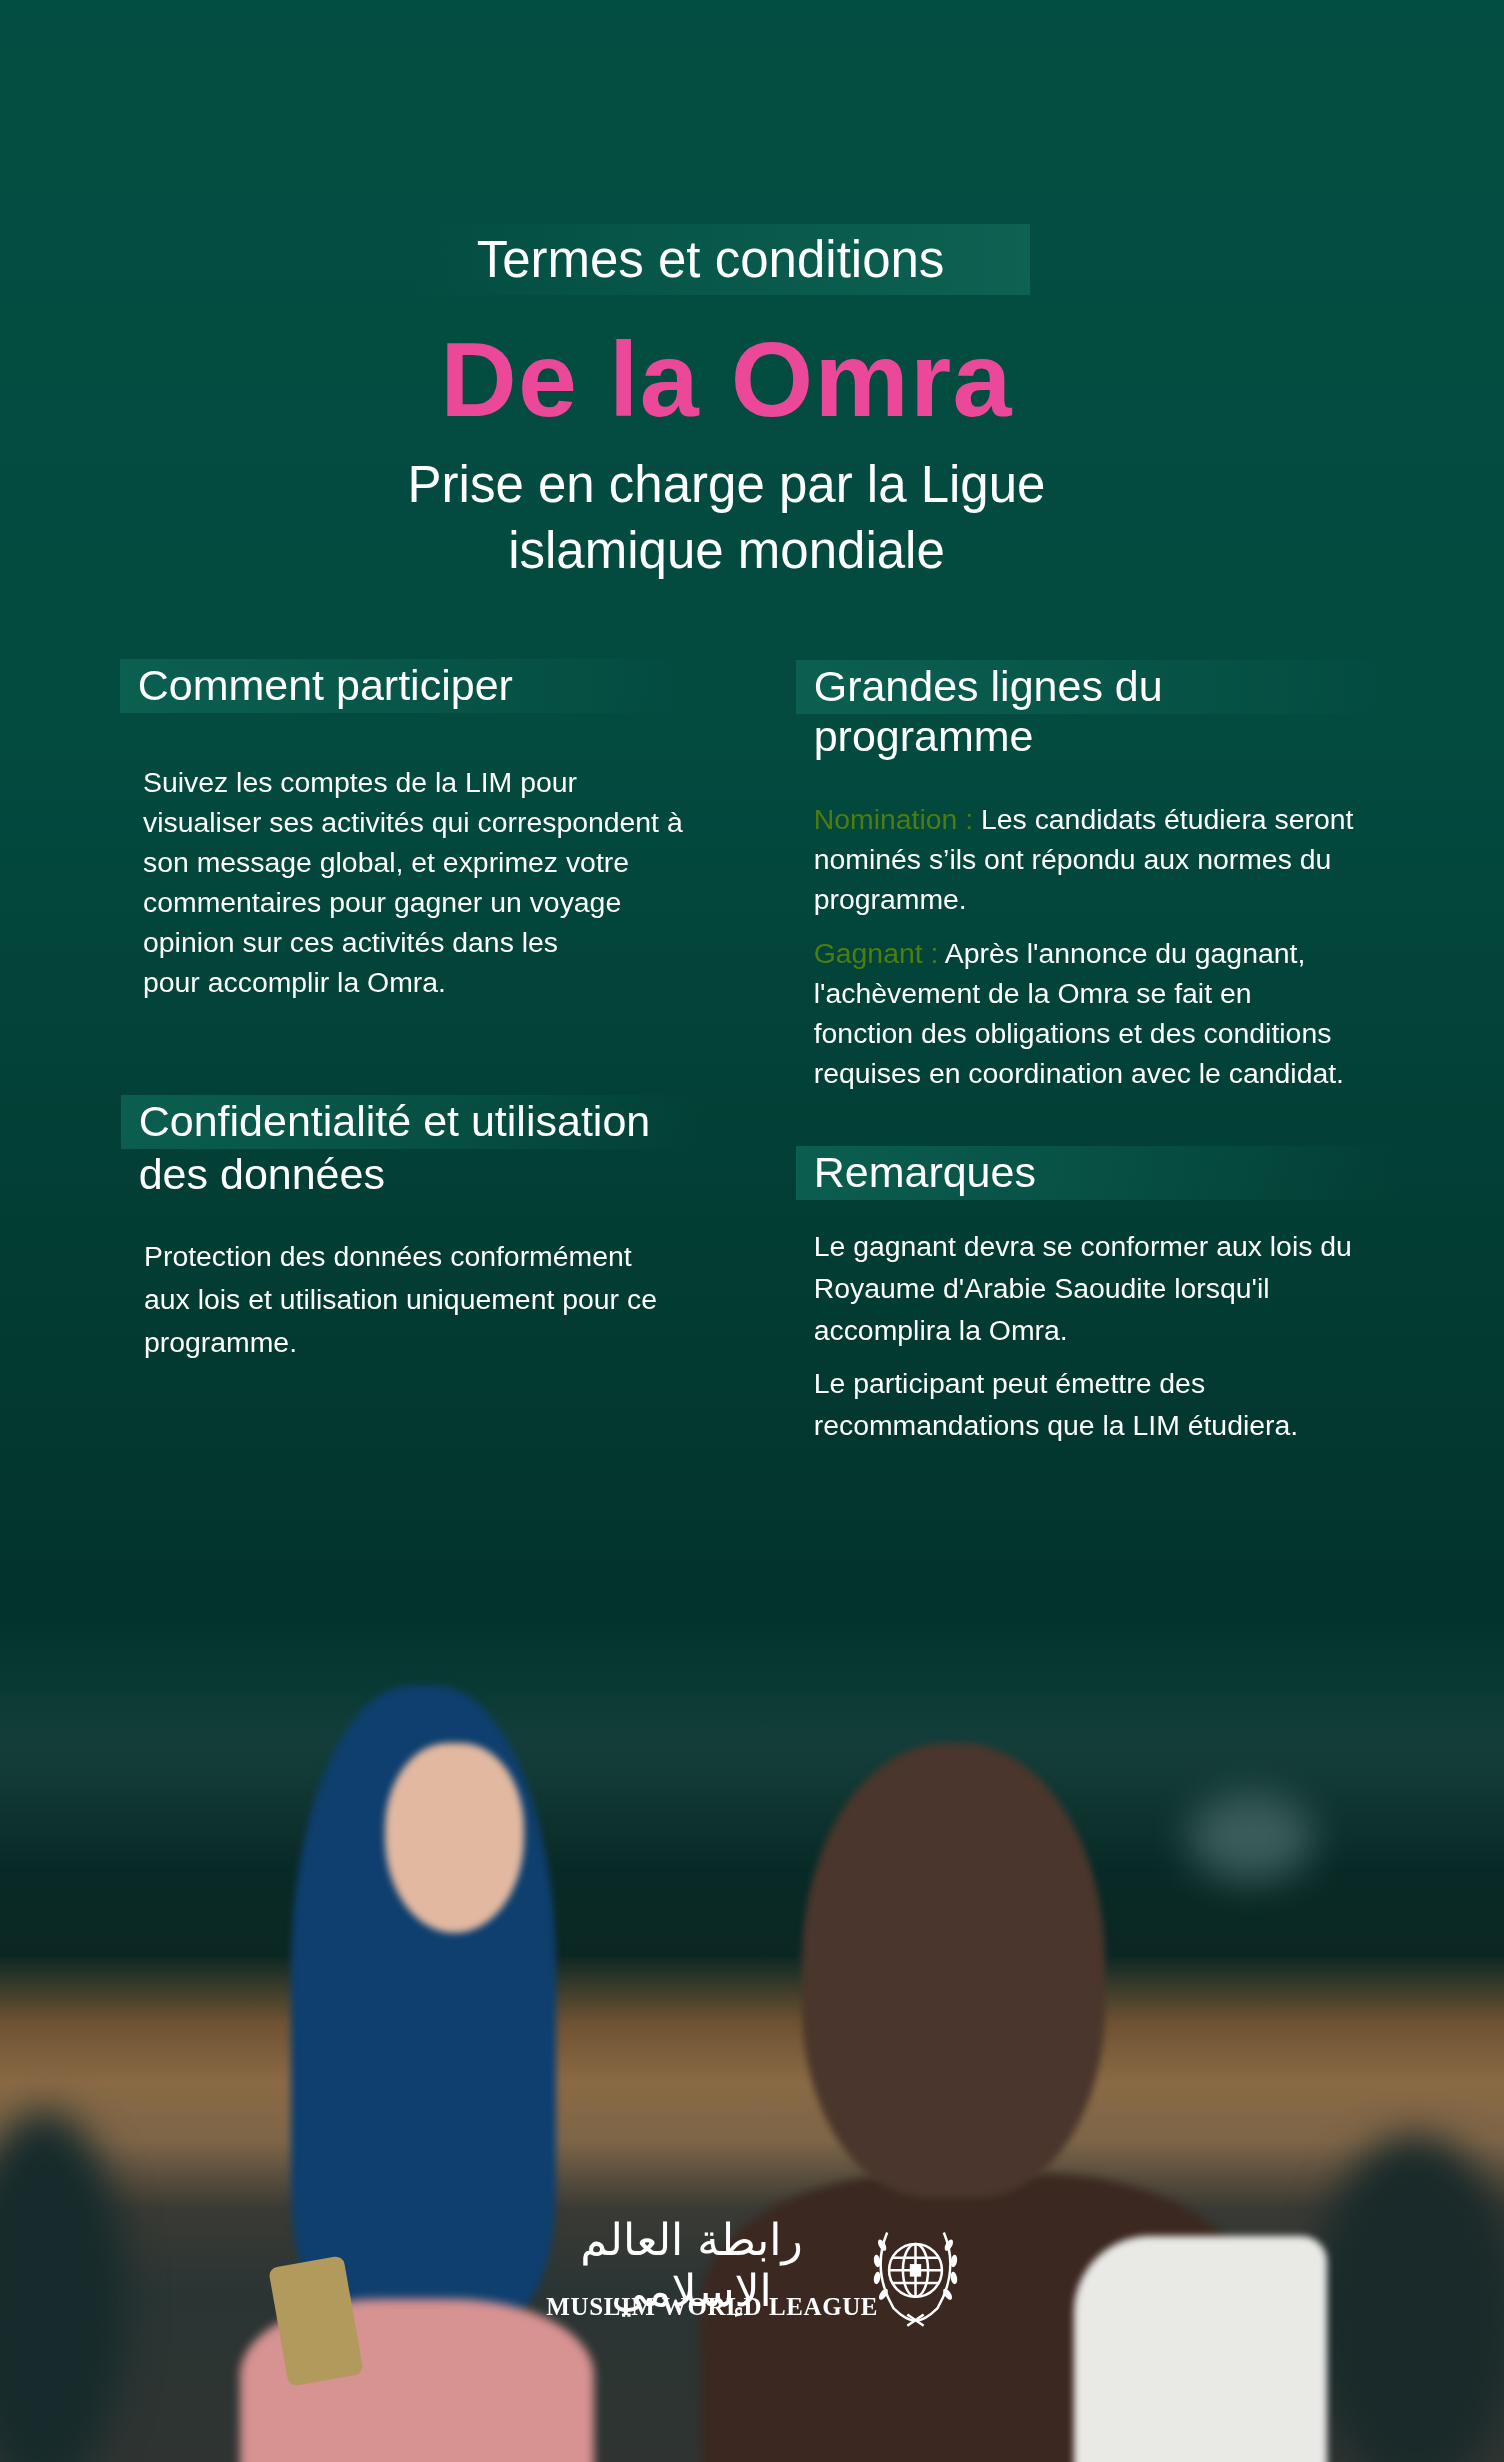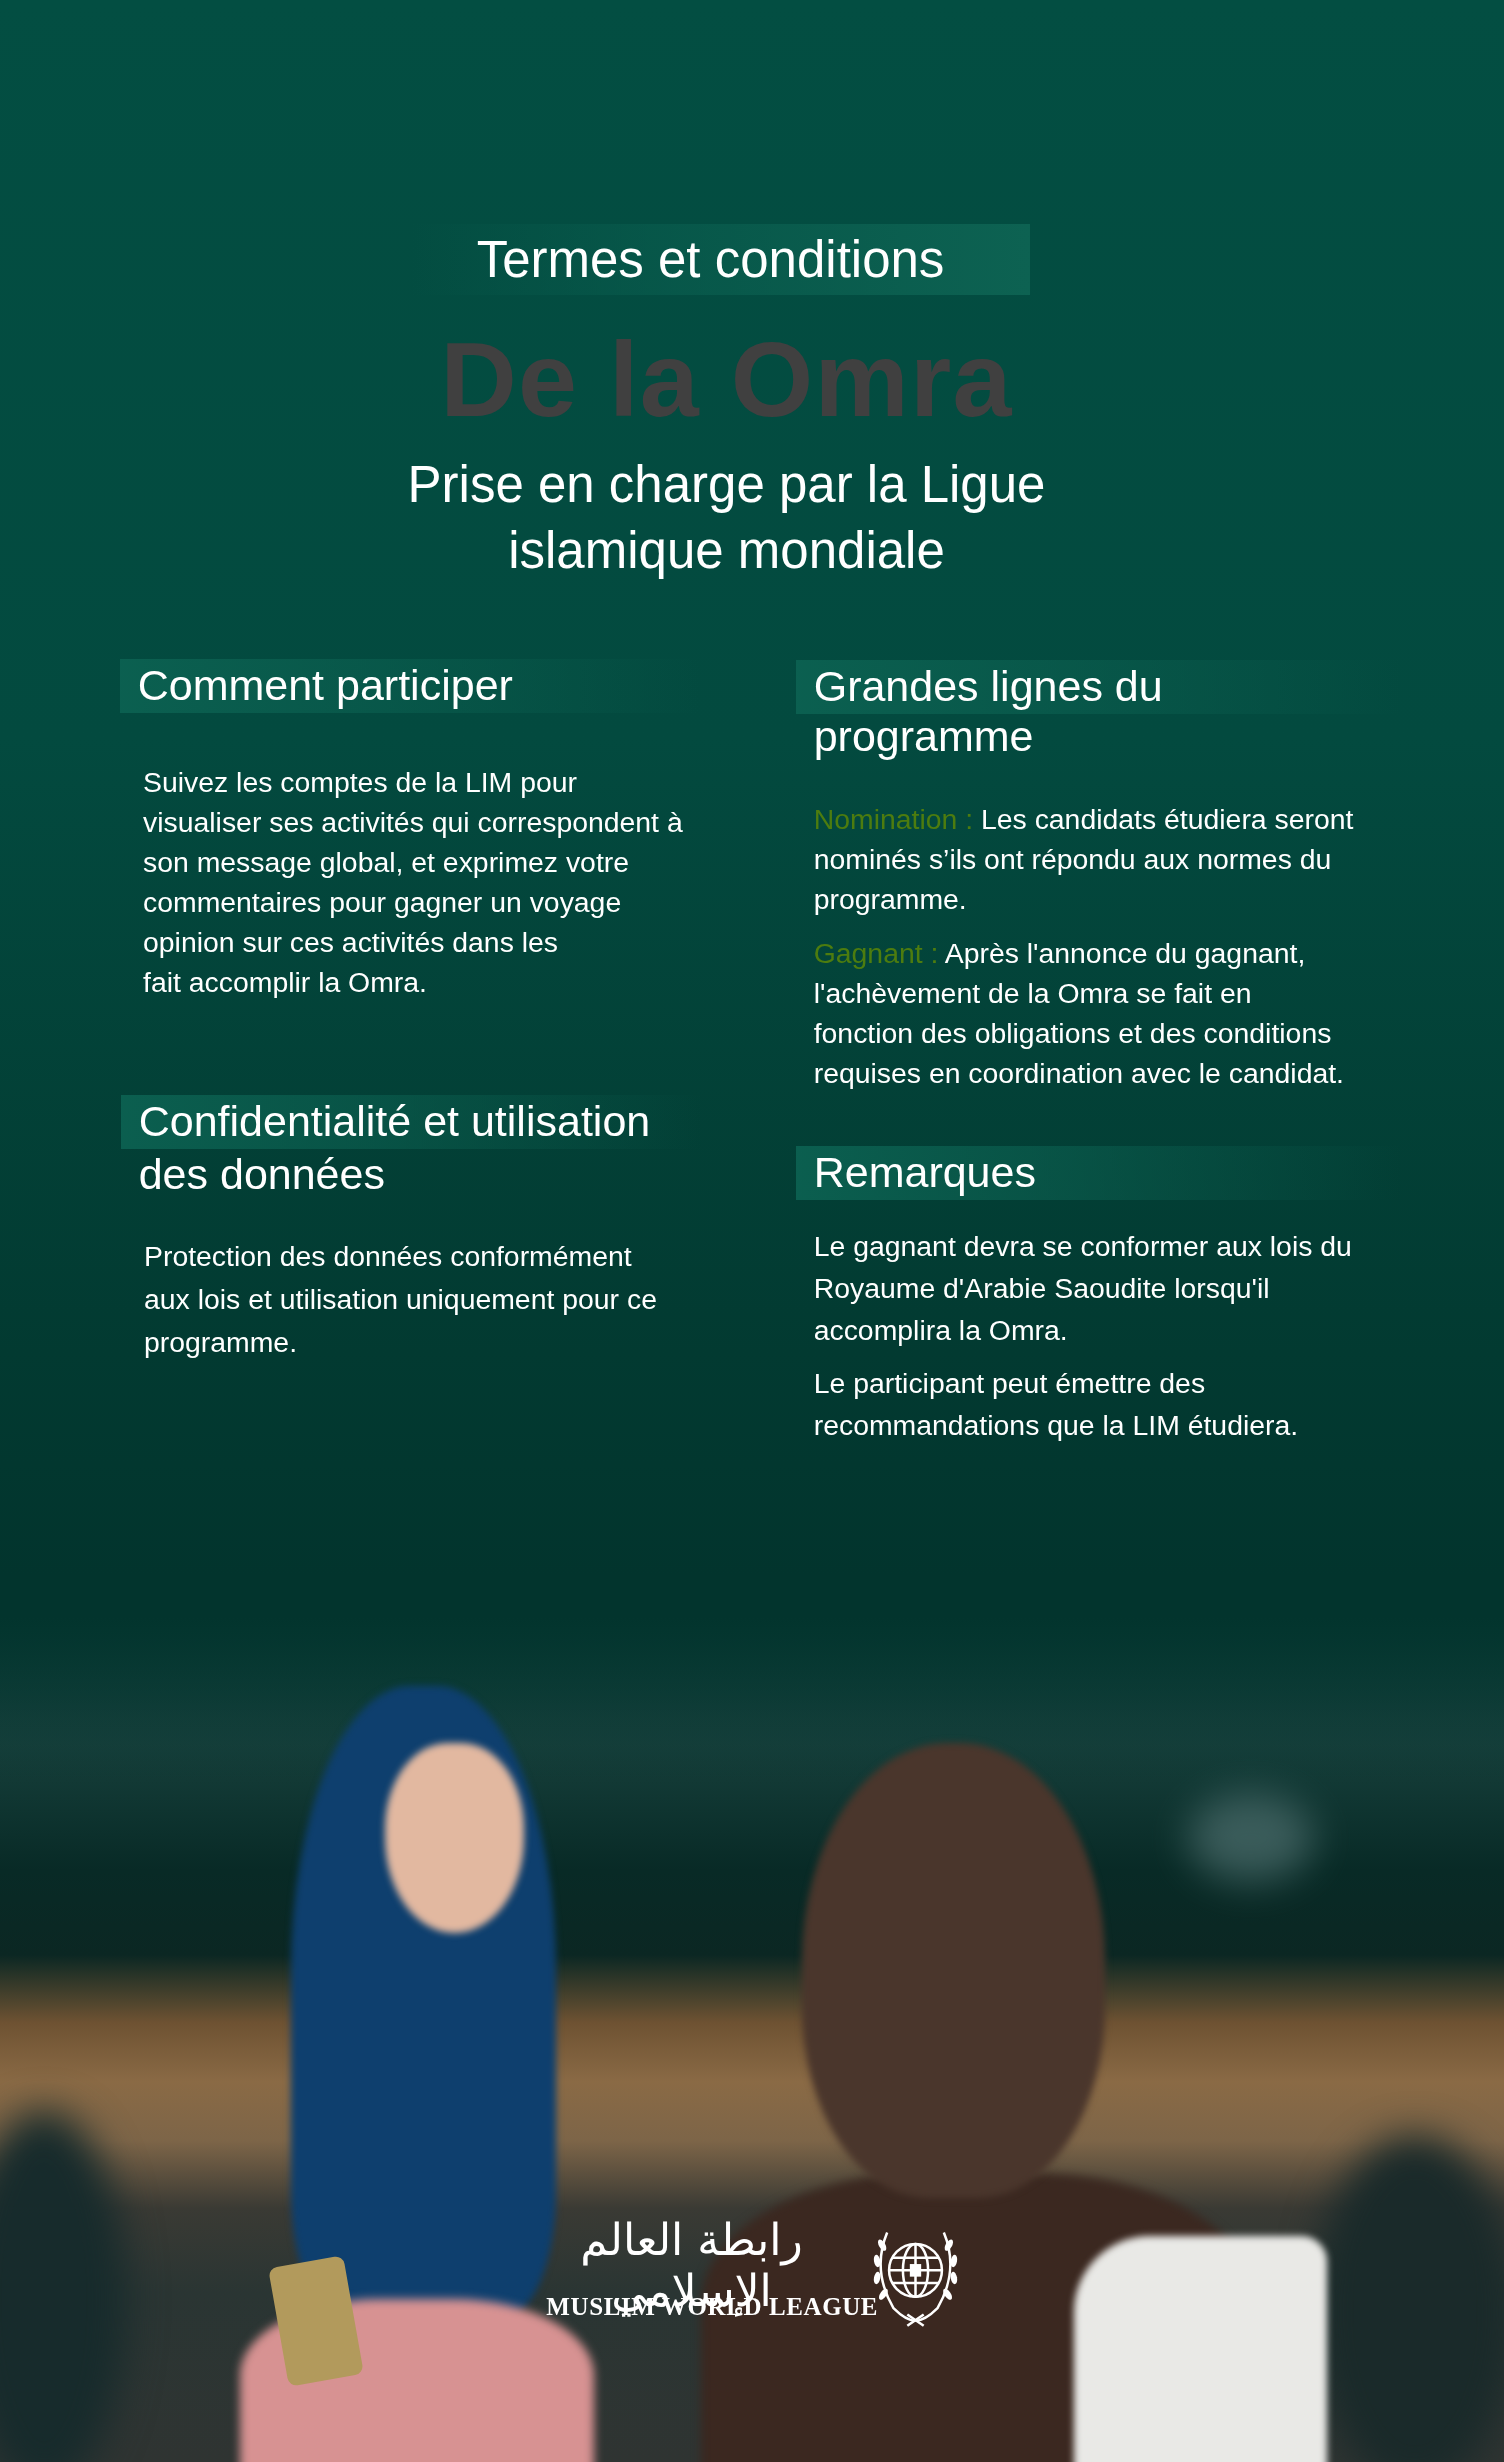--- a/index.html
+++ b/index.html
@@ -16,21 +16,21 @@
     left: 411px; top: 224px; width: 619px; height: 71px;
     background: linear-gradient(90deg, rgba(10,95,80,0) 0%, rgba(10,95,80,0.55) 40%, rgba(13,98,82,1) 100%);
   }
   .top-title {
     left: 411px; top: 224px; width: 619px; height: 71px;
     display: flex; align-items: center; justify-content: center;
     font-size: 51px; letter-spacing: 0px; padding-right: 20px; box-sizing: border-box;
   }
   .main-title {
     left: 0; top: 319px; width: 1453px; text-align: center;
-    font-size: 106px; font-weight: bold; color: #404040; letter-spacing: 1.3px;
+    font-size: 106px; font-weight: bold; color: #ec4899; letter-spacing: 1.3px;
   }
   .subtitle {
     left: 0; top: 452px; width: 1453px; text-align: center;
     font-size: 51px; line-height: 66px;
   }
 
   
   .sec-head {
     background: linear-gradient(90deg, rgba(12,98,82,0.9) 0%, rgba(12,98,82,0.55) 45%, rgba(12,98,82,0) 100%);
     height: 54px; box-sizing: border-box;
@@ -100,21 +100,21 @@
 <div class="abs" style="left:120px; top:659px; width:581px;">
   <div class="sec-head">
     <div class="sec-title">Comment participer</div>
   </div>
   <div class="body-text" style="margin-top:49px; padding-left:23px;">
     <div>Suivez les comptes de la LIM pour</div>
     <div>visualiser ses activités qui correspondent à</div>
     <div>son message global, et exprimez votre</div>
     <div>commentaires pour gagner un voyage</div>
     <div>opinion sur ces activités dans les</div>
-    <div>fait accomplir la Omra.</div>
+    <div>pour accomplir la Omra.</div>
   </div>
 </div>
 
 <div class="abs" style="left:121px; top:1095px; width:632px;">
   <div class="sec-head" style="width:581px;">
     <div class="sec-title">Confidentialité et utilisation</div>
   </div>
   <div class="sec-title" style="margin-top:-1.3px;">des données</div>
   <div class="body-text" style="margin-top:35px; padding-left:23px; line-height:43px;">
     <div>Protection des données conformément</div>

